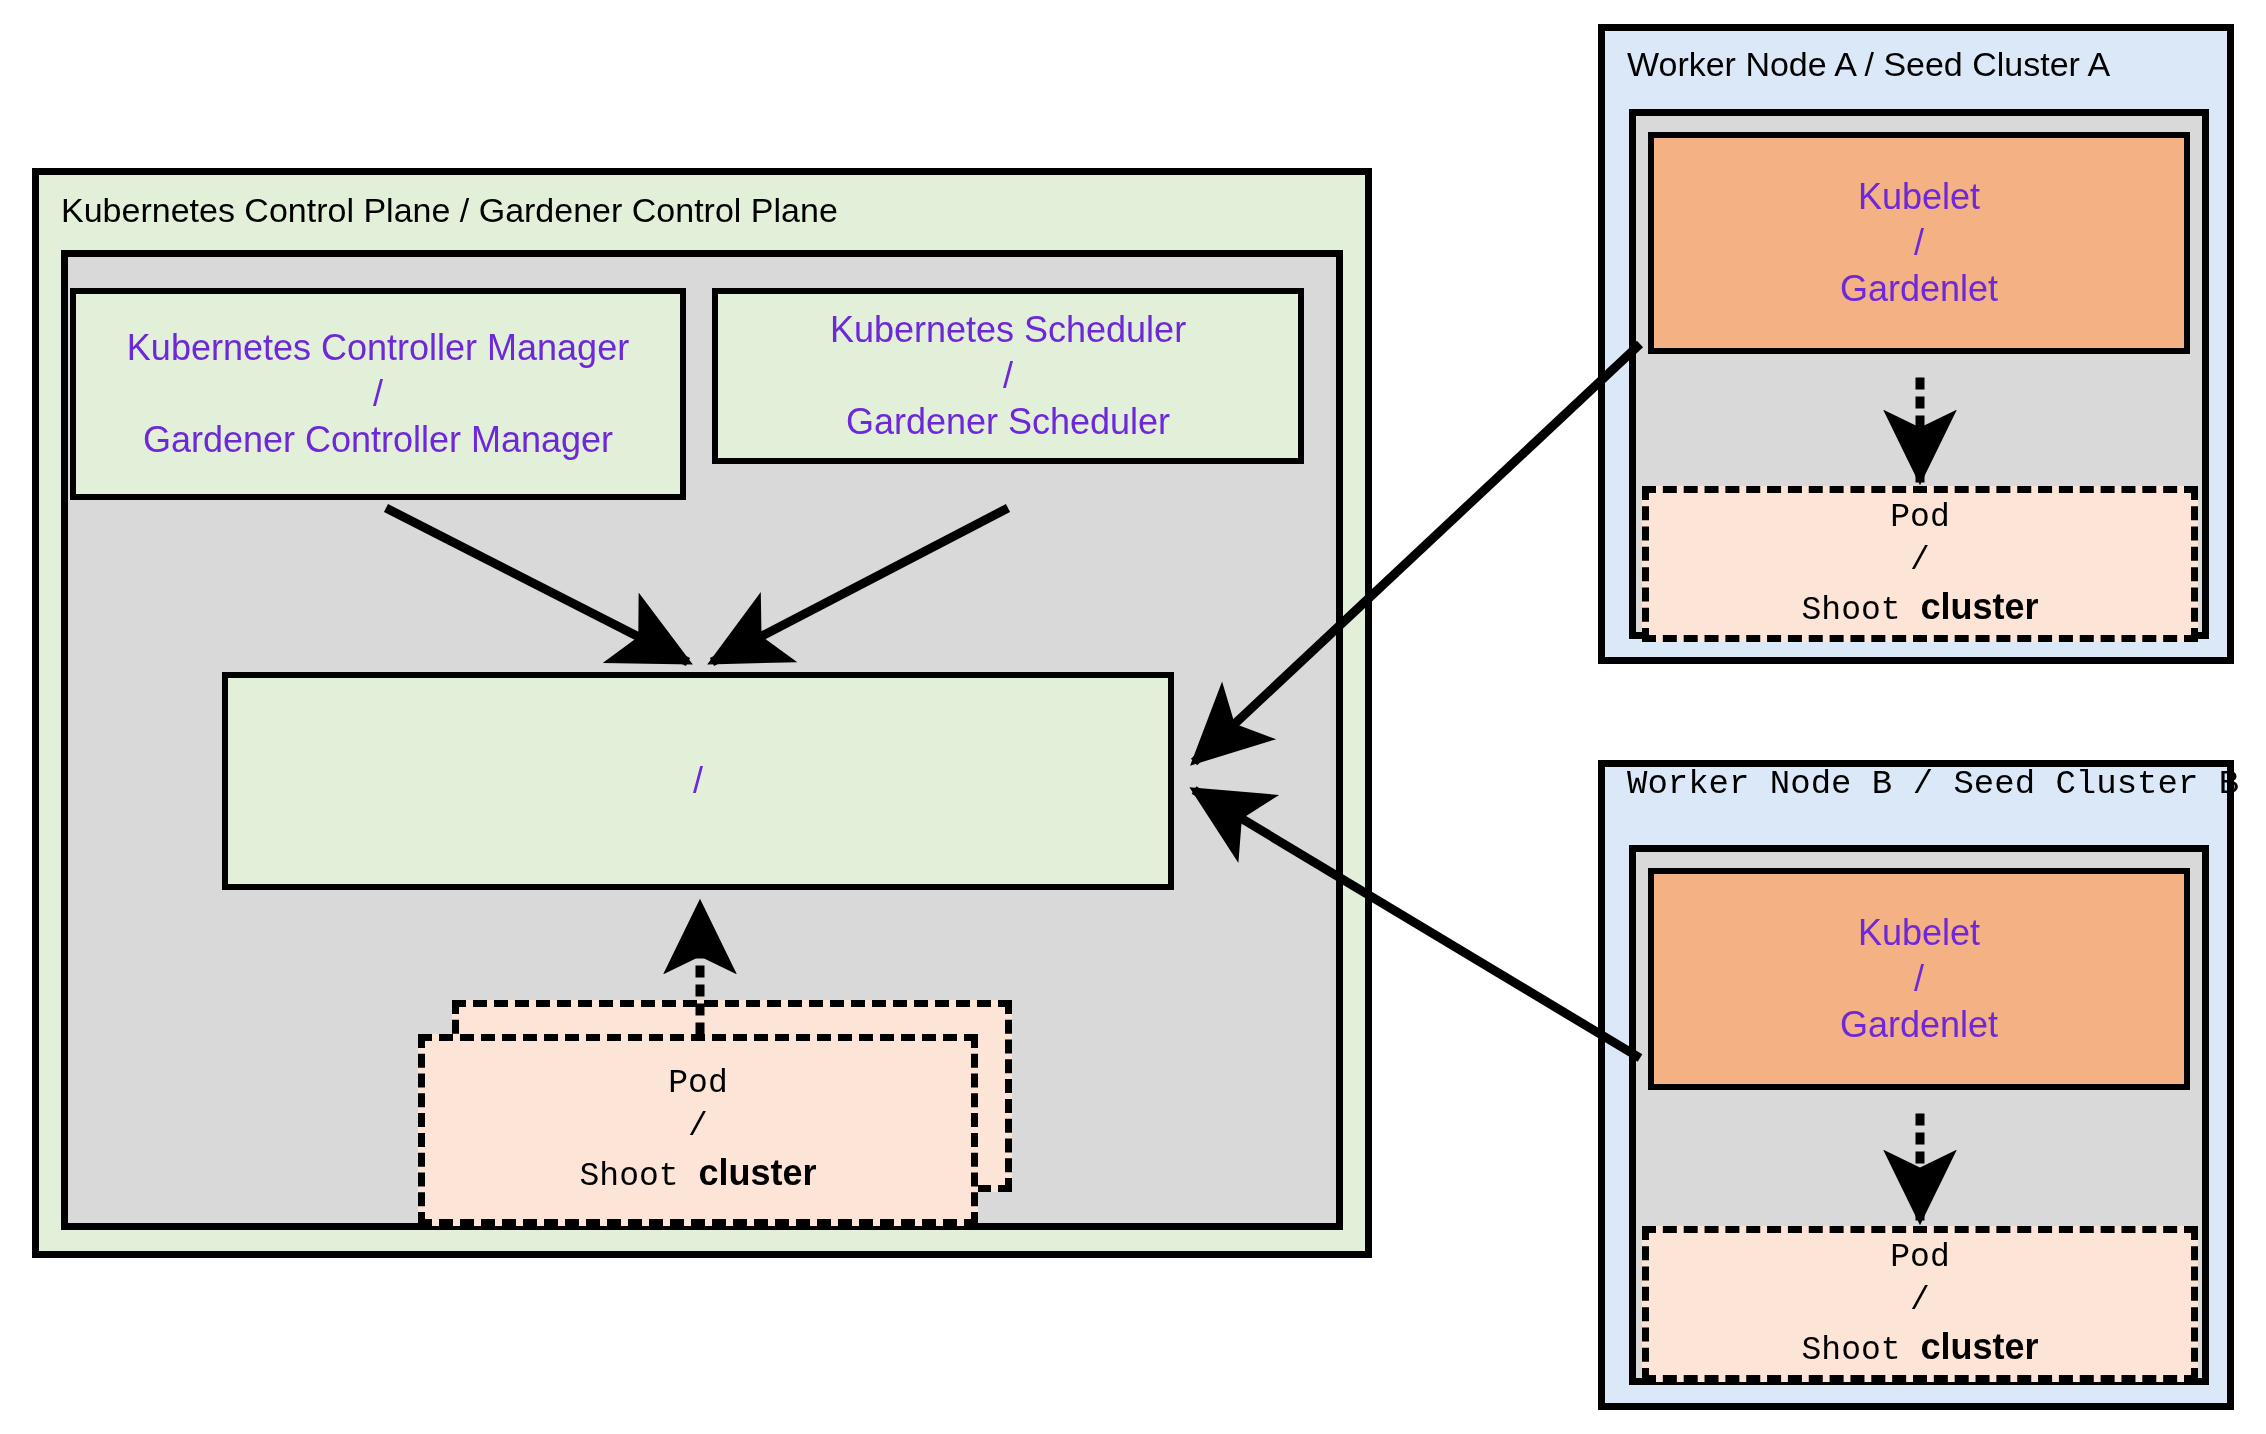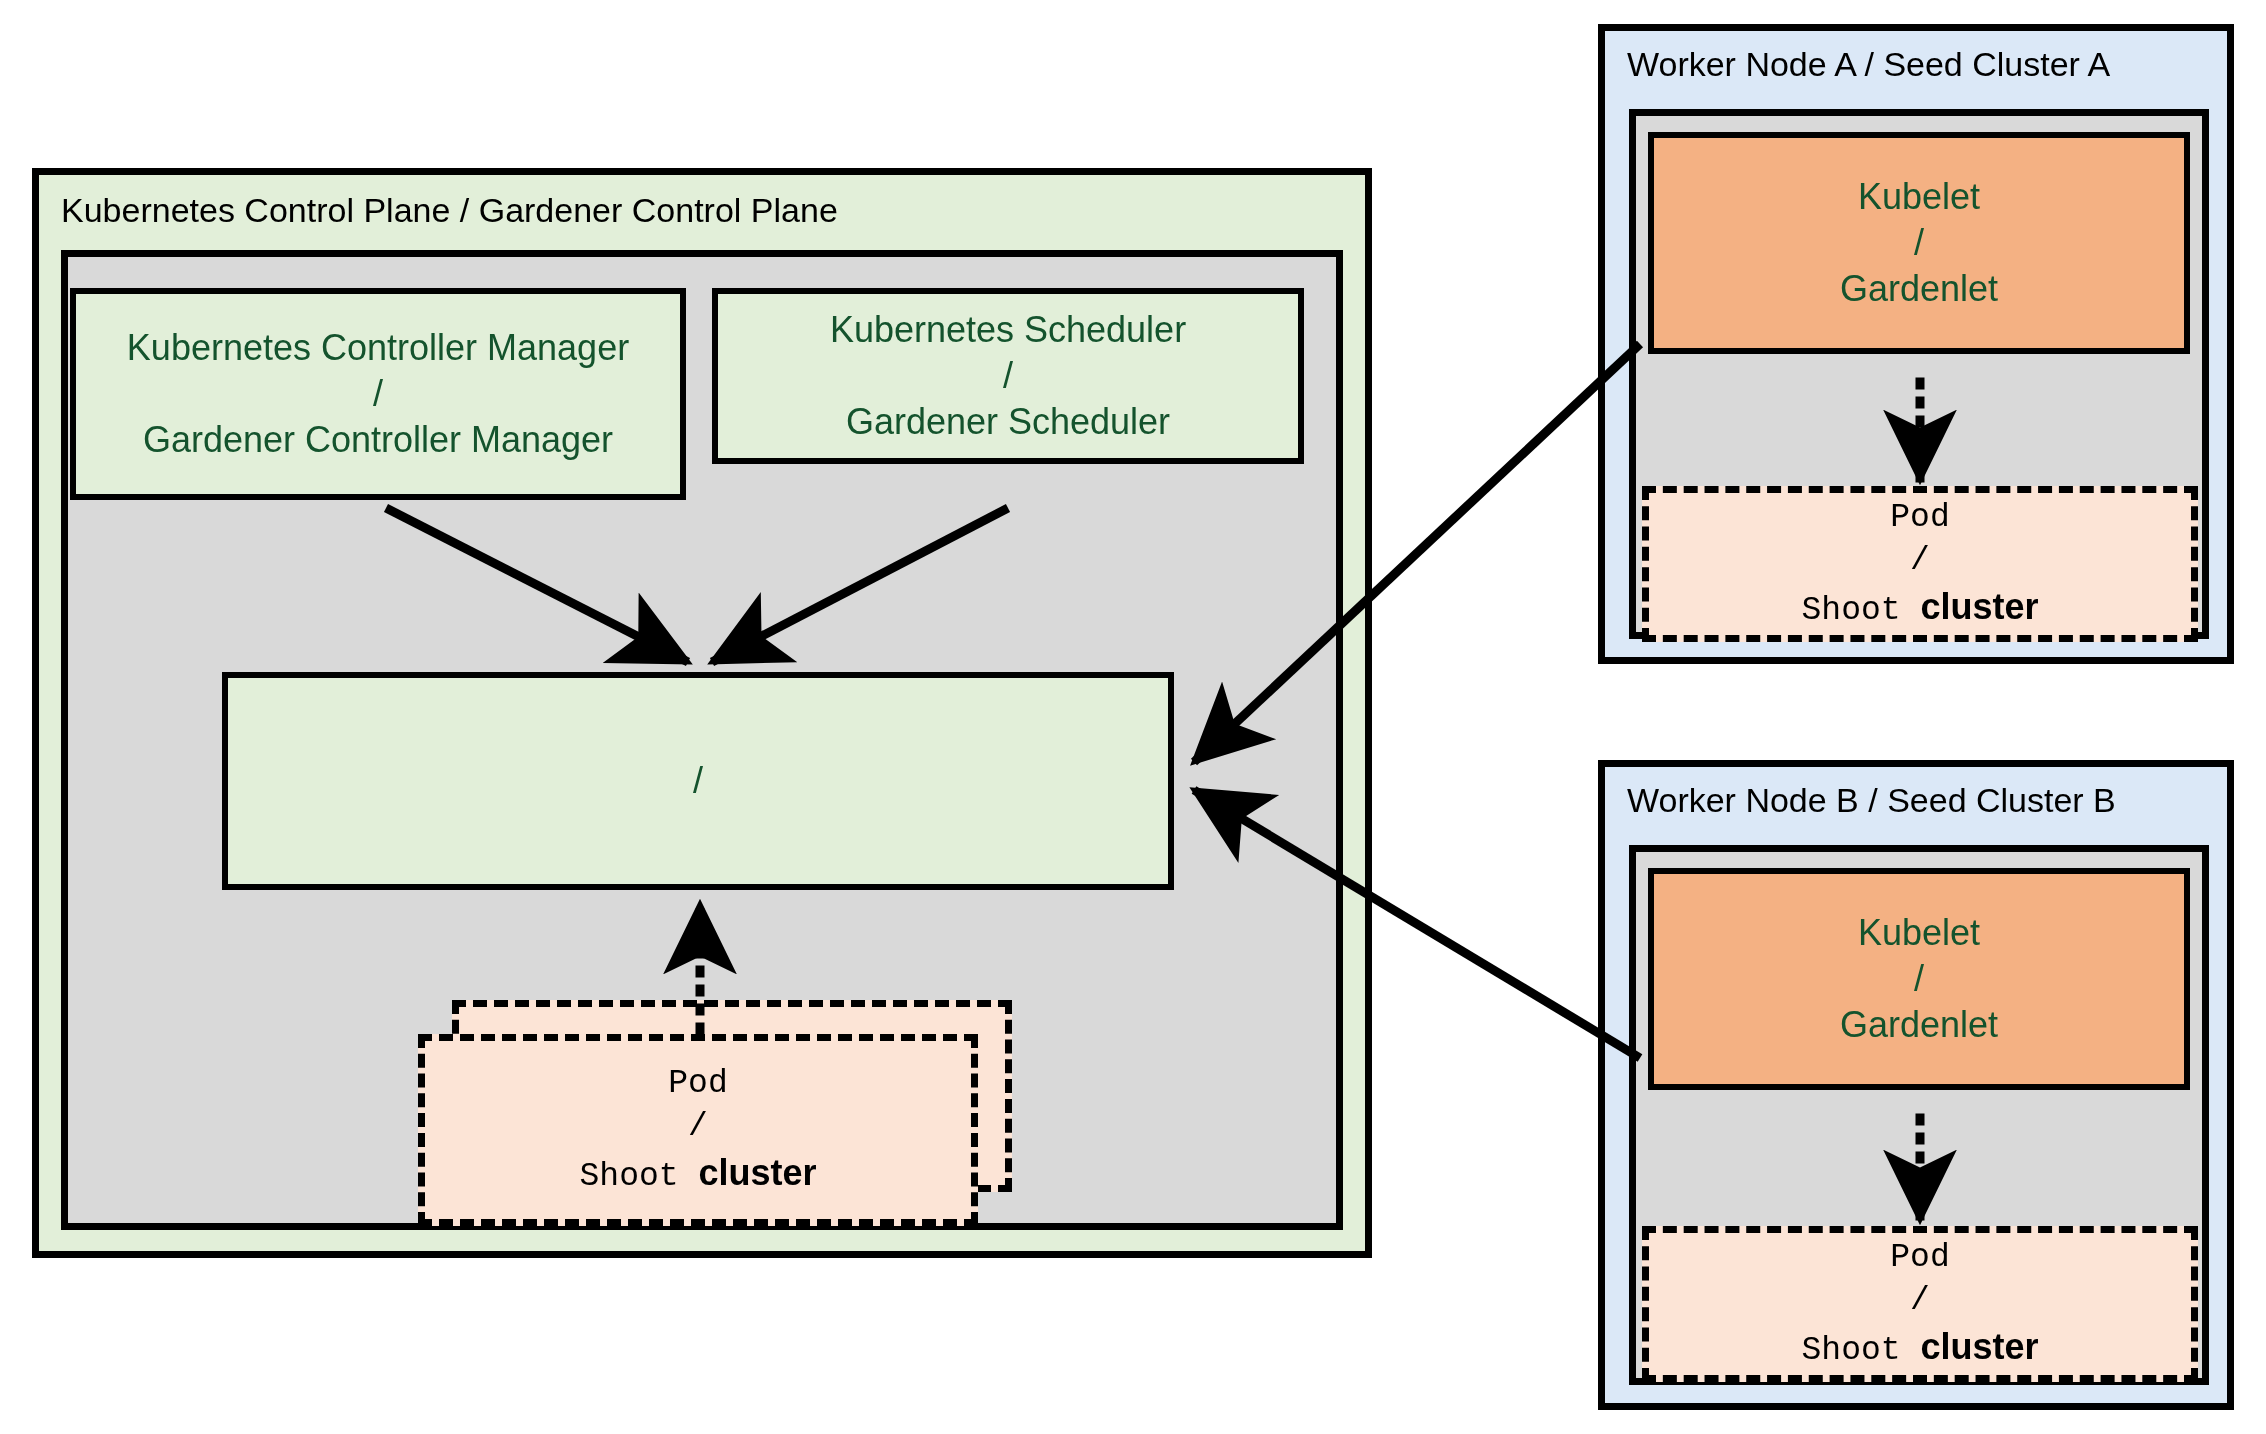--- a/index.html
+++ b/index.html
@@ -61,21 +61,21 @@
   .group-title {
     font-size: 34px;
     line-height: 1.05;
     color: #000000;
     white-space: nowrap;
   }
 
   .box-line {
     font-size: 36px;
     line-height: 1.28;
-    color: #14532d;
+    color: #6d28d9;
     white-space: nowrap;
   }
   .box-line.bold { font-weight: normal; }
 
   .mono-line {
     font-family: "Liberation Mono", monospace;
     font-size: 33px;
     line-height: 1.32;
     color: #000000;
     white-space: nowrap;
@@ -150,21 +150,21 @@
   </div>
 
   <div class="abs dashed-box" style="left:1642px; top:486px; width:556px; height:156px;">
     <div class="mono-line">Pod</div>
     <div class="mono-line">/</div>
     <div class="mono-line"><span>Shoot </span><span class="sans-bold">cluster</span></div>
   </div>
 
   <div class="abs outer-frame blue-fill" style="left:1598px; top:760px; width:636px; height:650px;">
 
-    <div class="abs group-title" style="left:22px; top:16px;">Worker Node B / Seed Cluster B</div>
+    <div class="abs group-title" style="left:22px; top:0;font-family:Liberation Mono, monospace;">Worker Node B / Seed Cluster B</div>
 
     <div class="abs inner-frame" style="left:24px; top:78px; width:580px; height:540px;"></div>
   </div>
 
   <div class="abs node-box orange-fill" style="left:1648px; top:868px; width:542px; height:222px;">
     <div class="box-line">Kubelet</div>
     <div class="box-line slash">/</div>
     <div class="box-line bold">Gardenlet</div>
   </div>
 

